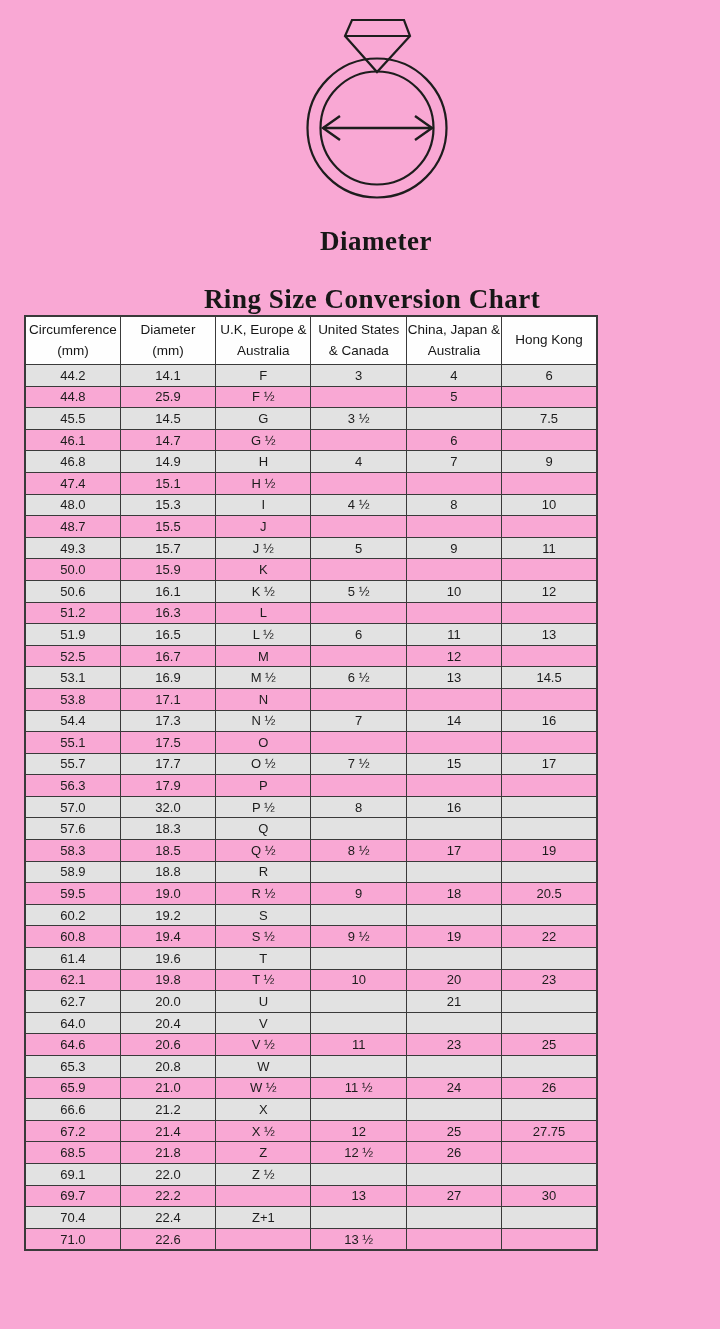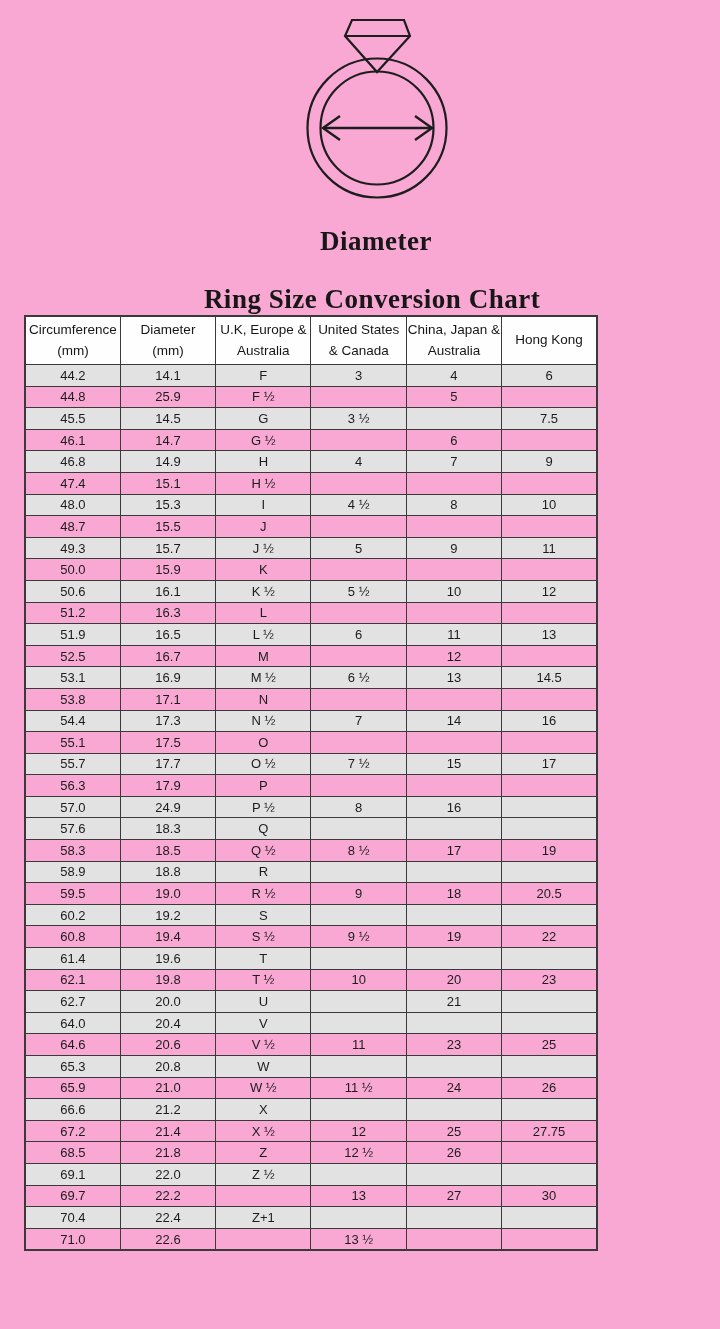--- a/index.html
+++ b/index.html
@@ -296,21 +296,21 @@
         <tr>
           <td>56.3</td>
           <td>17.9</td>
           <td>P</td>
           <td></td>
           <td></td>
           <td></td>
         </tr>
         <tr class="stripe">
           <td>57.0</td>
-          <td>24.9</td>
+          <td>32.0</td>
           <td>P ½</td>
           <td>8</td>
           <td>16</td>
           <td></td>
         </tr>
         <tr class="stripe">
           <td>57.6</td>
           <td>18.3</td>
           <td>Q</td>
           <td></td>

